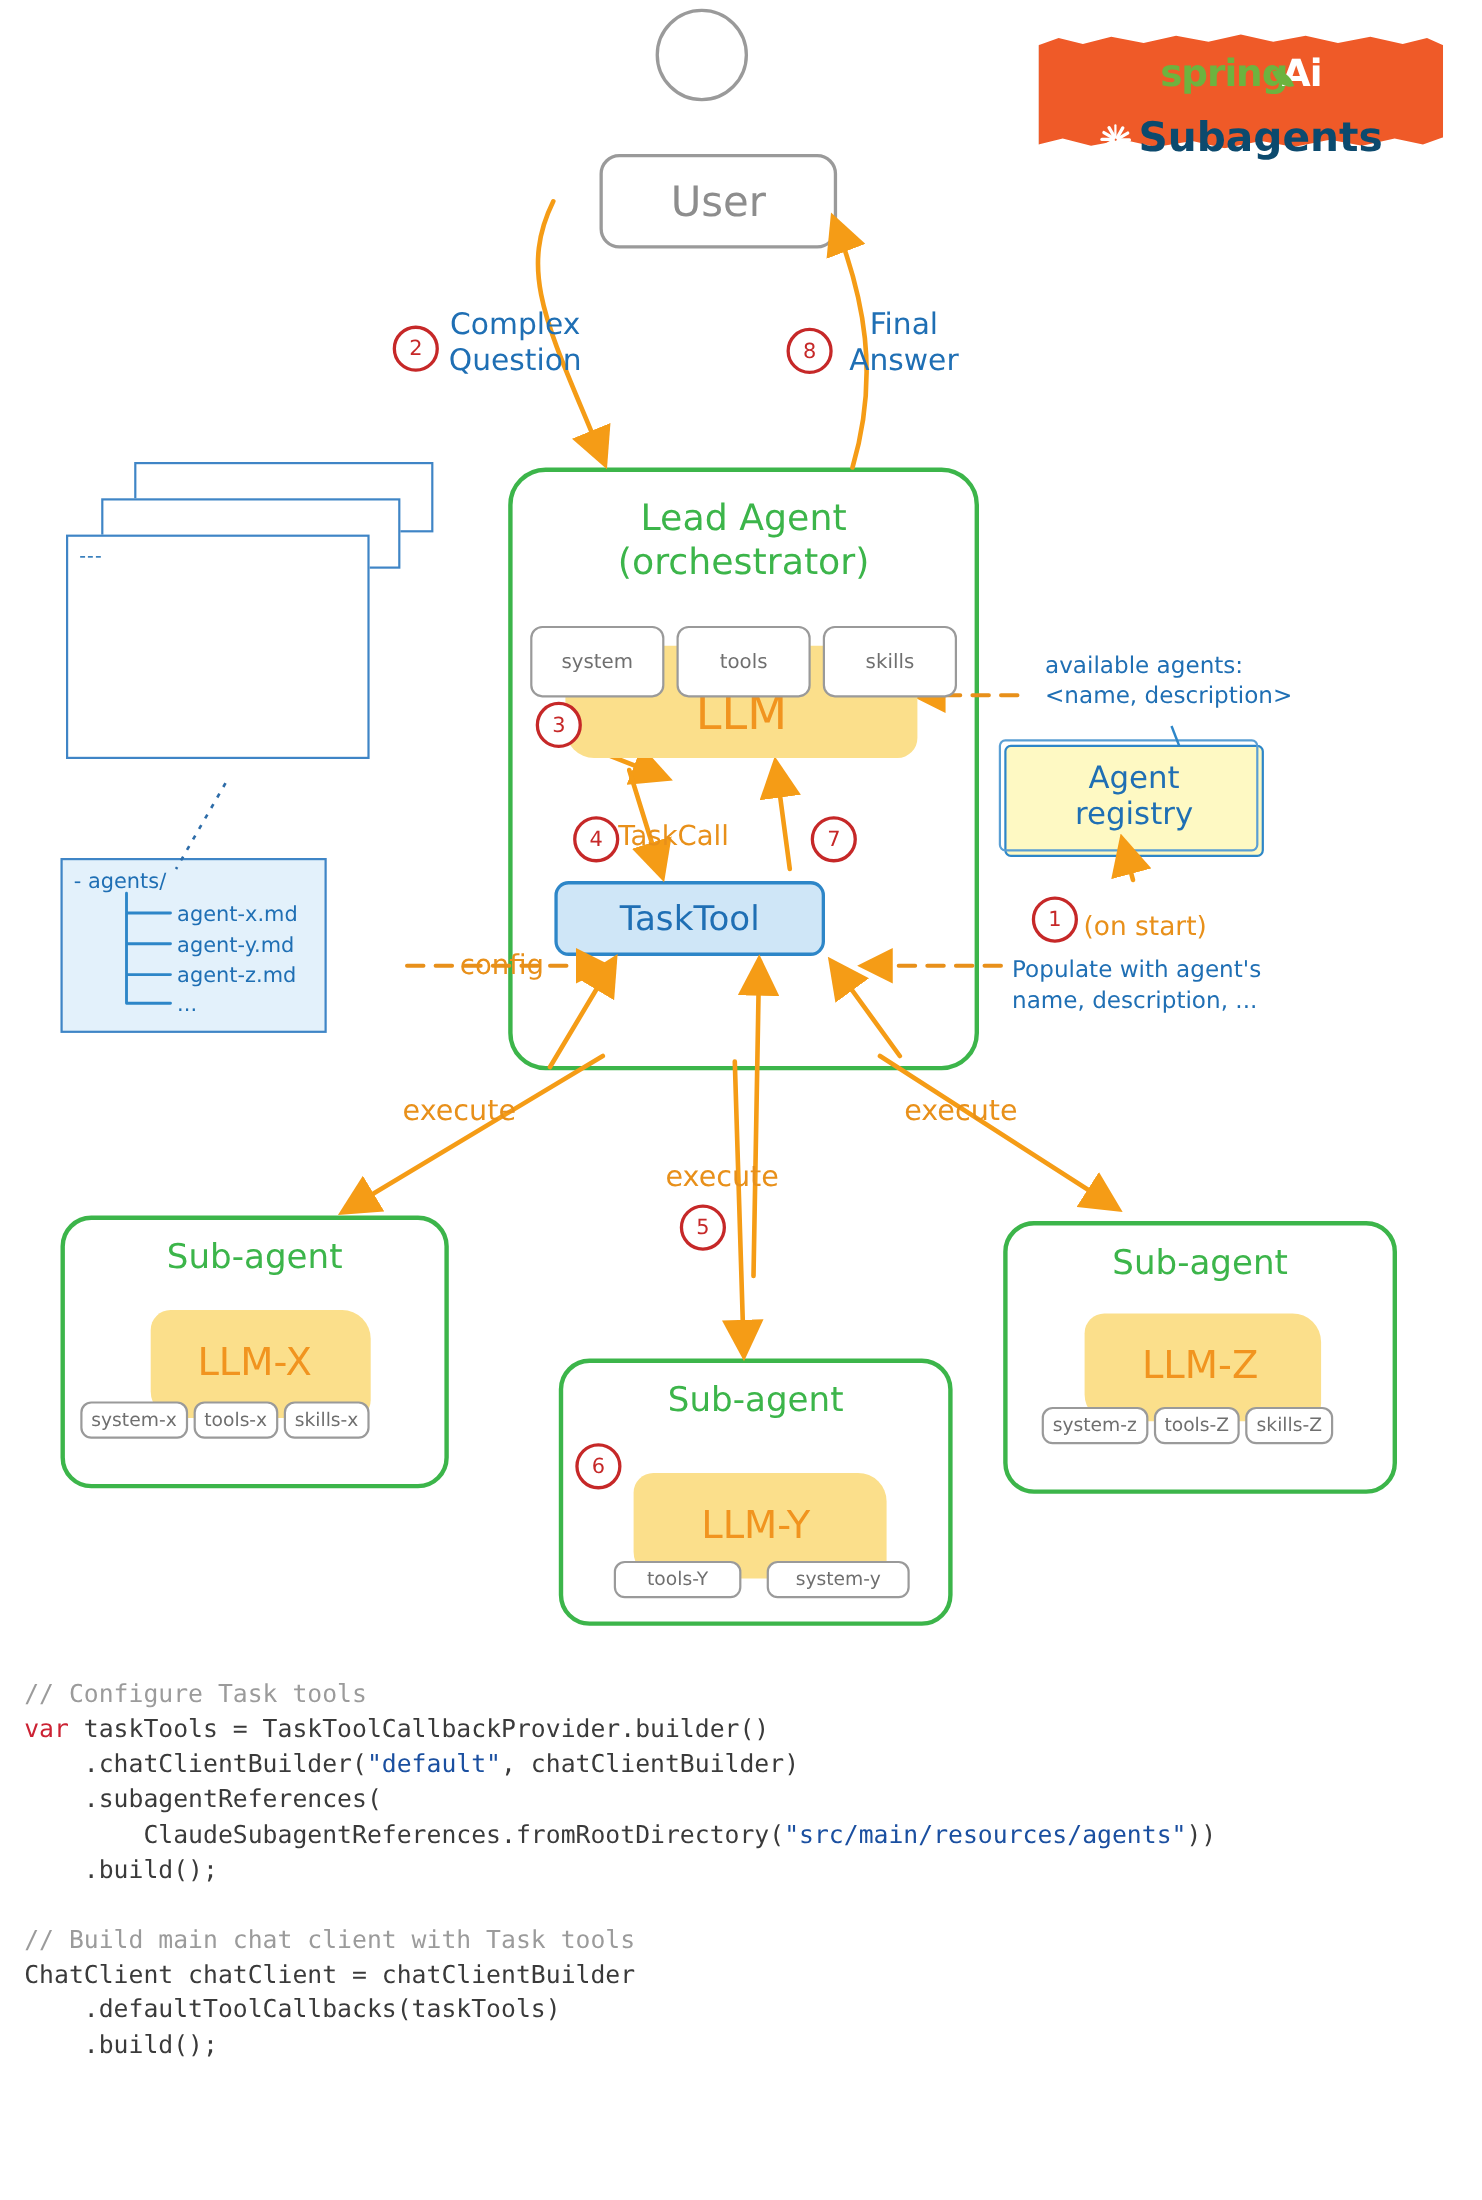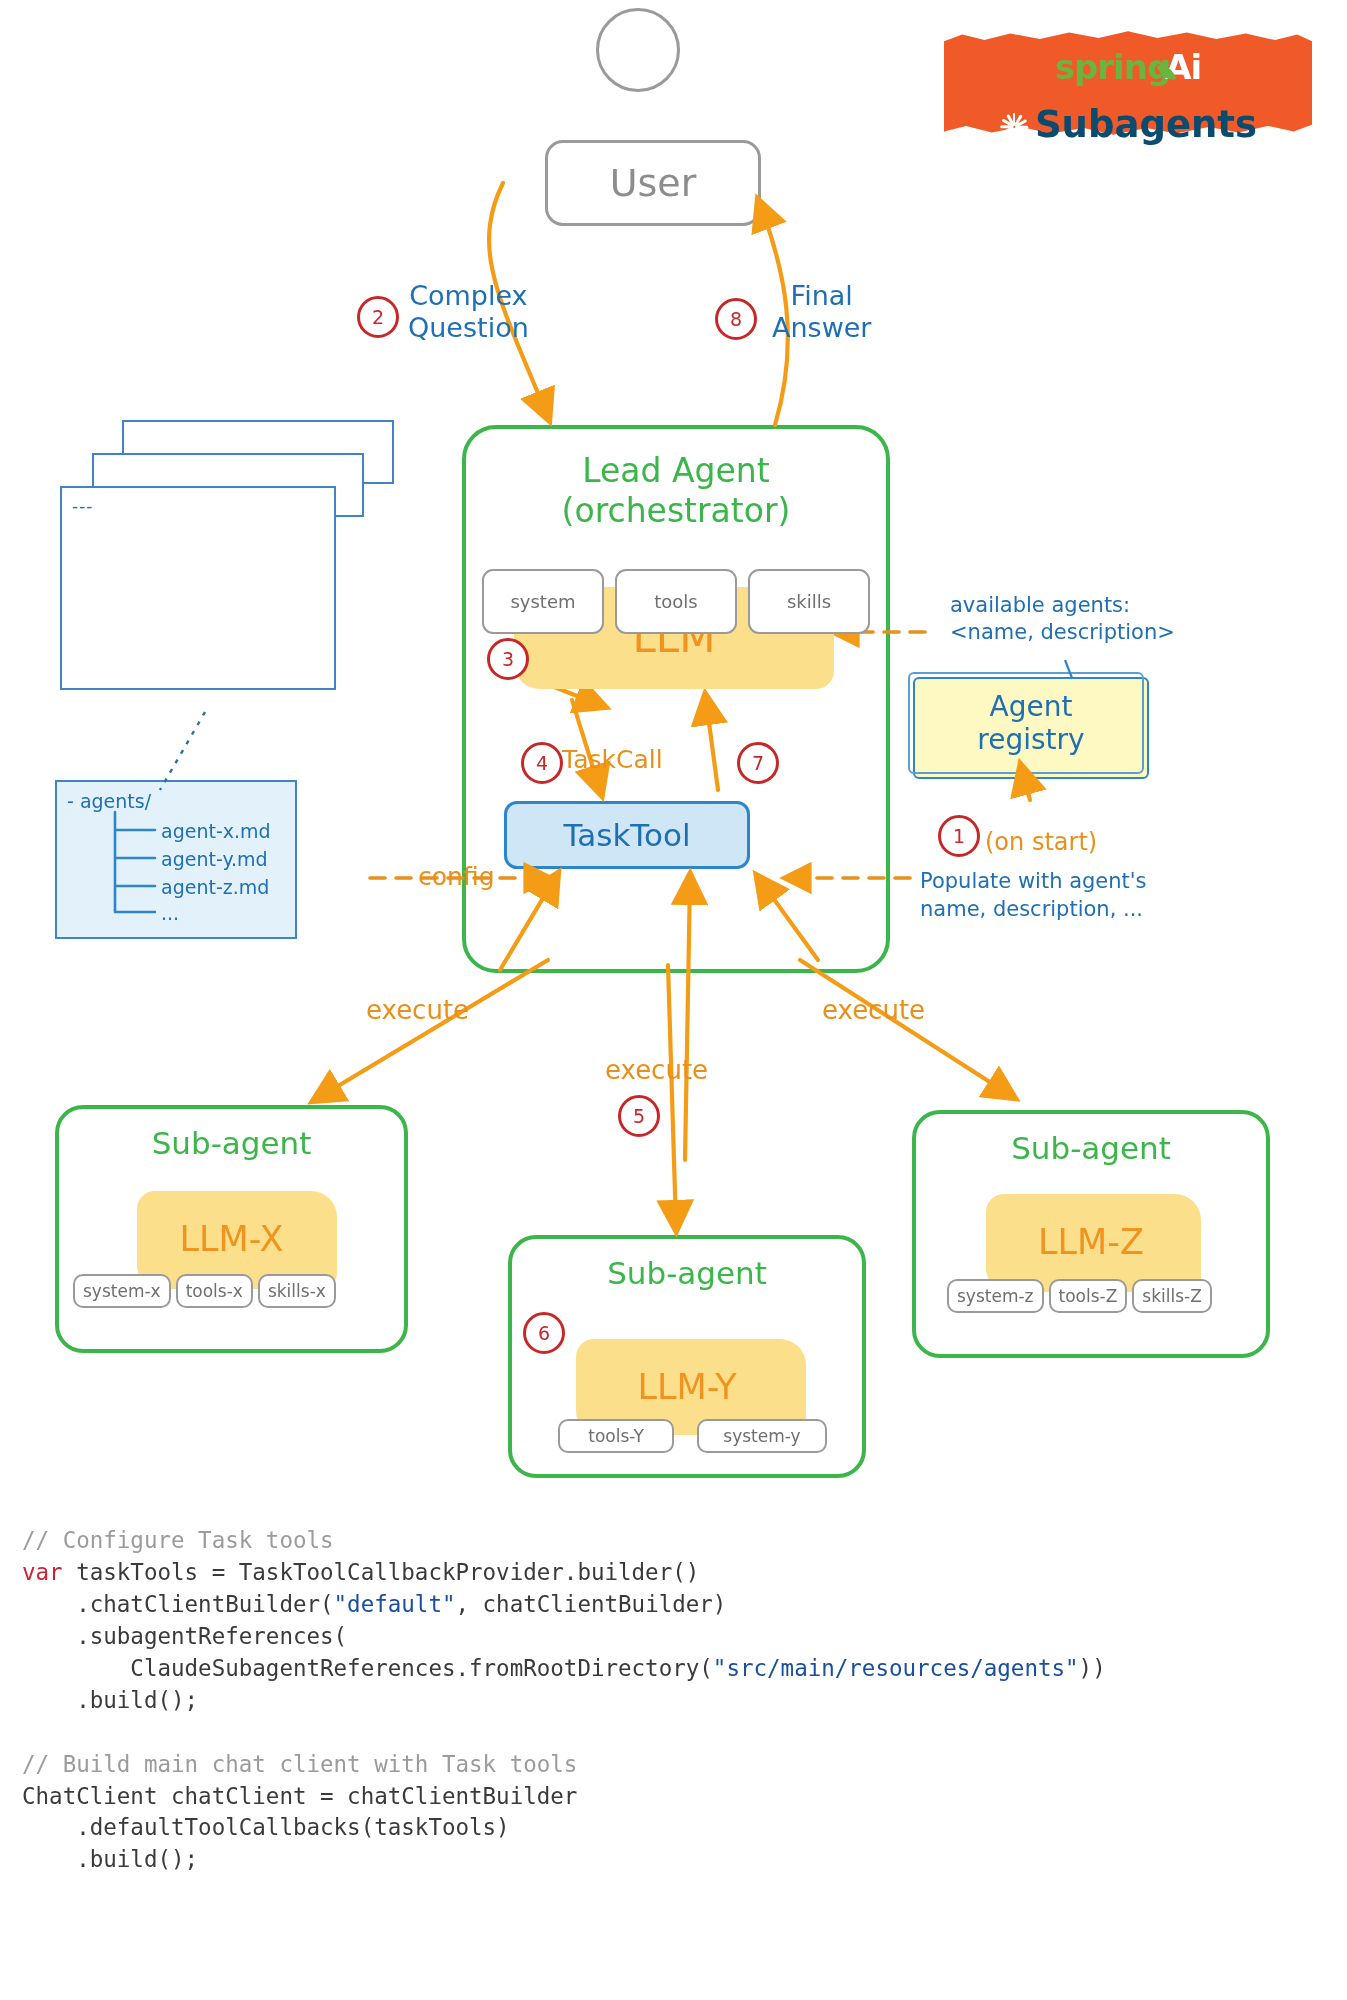--- a/index.html
+++ b/index.html
@@ -30,21 +30,21 @@
   #user-box .t{font-size:38px;color:#8d8d8d;}
 
   
   #lead{left:462px;top:425px;width:420px;height:540px;border:4px solid #3cb54a;border-radius:34px;background:#fff;}
   #lead .title{position:absolute;left:0;right:0;top:22px;text-align:center;color:#3cb54a;font-size:33px;line-height:1.22;}
   #badge-row{position:absolute;left:16px;right:16px;top:140px;display:flex;justify-content:space-between;z-index:4;}
   .badge{border:2.5px solid #9a9a9a;border-radius:11px;background:#fff;color:#6f6f6f;font-size:18px;
      padding:20px 0;text-align:center;}
   #badge-row .badge{width:118px;}
   #llm-box{position:absolute;left:48px;top:158px;width:320px;height:102px;background:#fbdf8b;border-radius:16px 30px 18px 26px;z-index:2;}
-  #llm-box .t{position:absolute;left:0;right:0;top:26px;text-align:center;color:#f1941f;font-size:42px;}
+  #llm-box .t{position:absolute;left:0;right:0;top:37px;text-align:center;color:#f1941f;font-size:42px;}
   #tasktool{position:absolute;left:38px;top:372px;width:240px;height:62px;background:#cfe6f7;border:3px solid #2d86c8;border-radius:13px;
      display:flex;align-items:center;justify-content:center;}
   #tasktool .t{color:#1f6fb4;font-size:31px;}
 
   
   .sub{position:absolute;border:4px solid #3cb54a;border-radius:28px;background:#fff;}
   .sub .st{position:absolute;left:0;right:0;top:16px;text-align:center;color:#3cb54a;font-size:31px;}
   .sub .yellow{position:absolute;border-radius:18px 26px 16px 24px;background:#fbdf8b;}
   .sub .llm{position:absolute;left:0;right:0;text-align:center;color:#f1941f;font-size:35px;}
   .chips{position:absolute;display:flex;gap:5px;z-index:5;}

